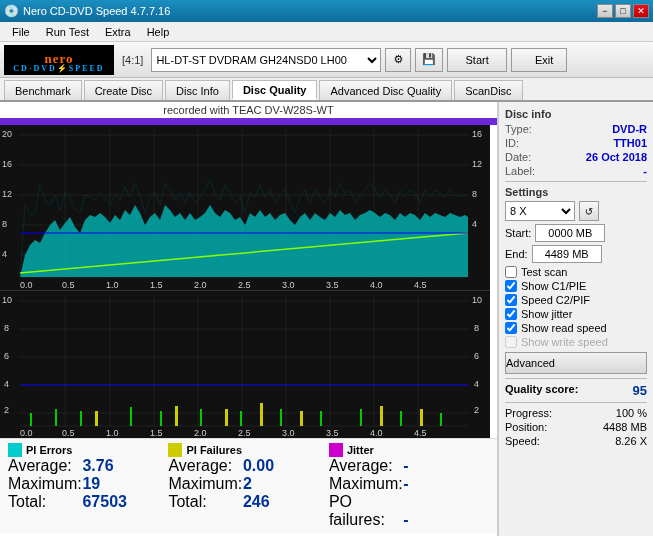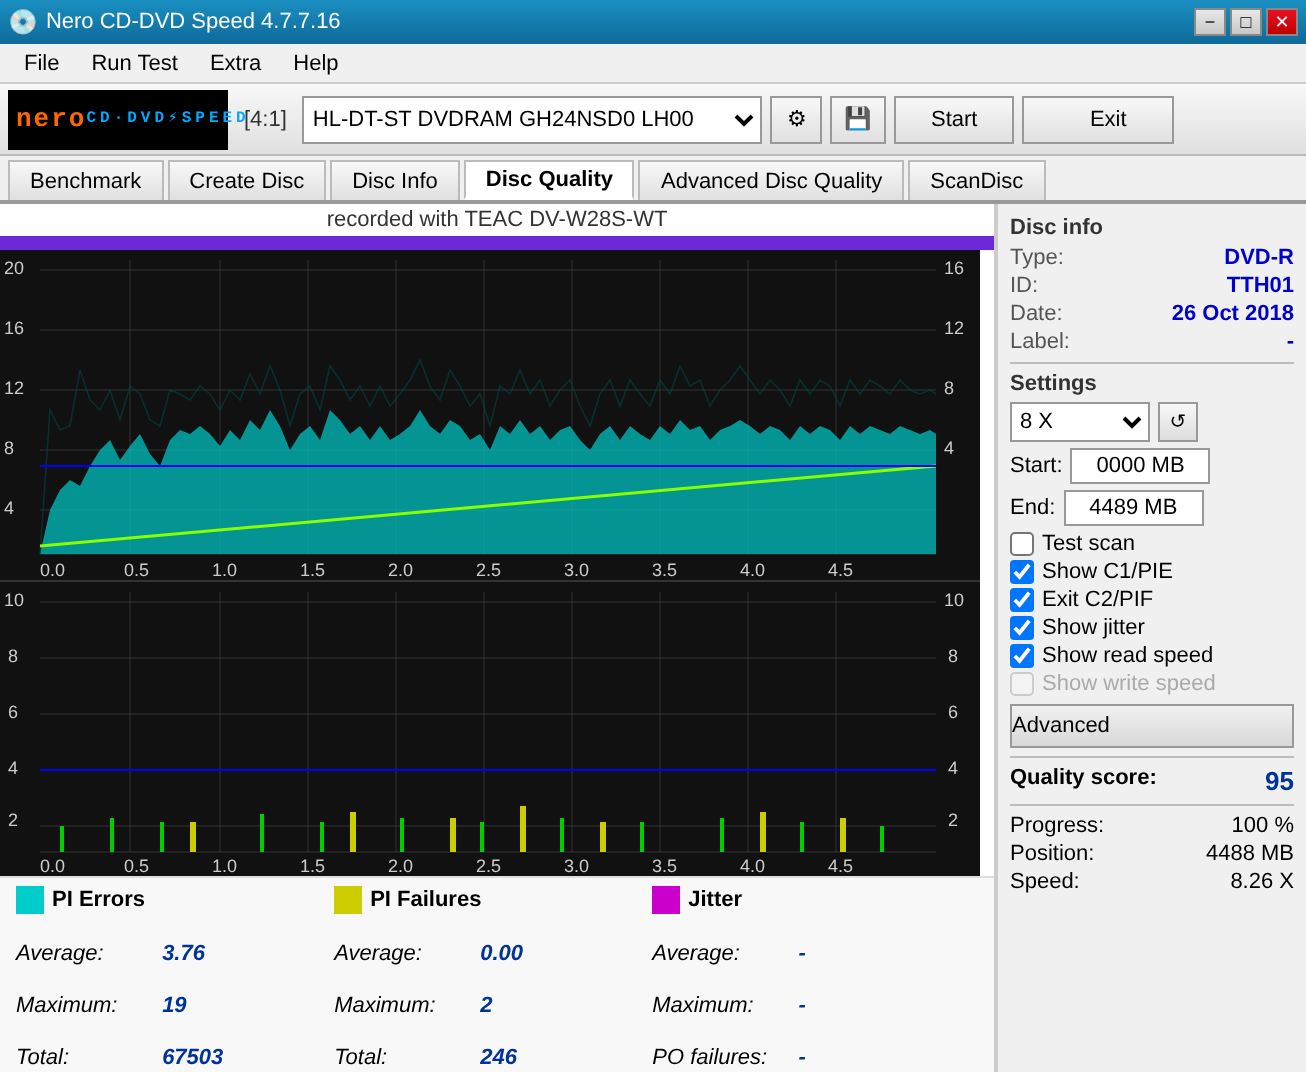--- a/index.html
+++ b/index.html
@@ -61,22 +61,23 @@
       padding: 2px 4px;
       border-bottom: 1px solid #bbb;
       gap: 4px;
     }
     .nero-logo {
       width: 110px; height: 30px;
       background: #000;
       color: #e8a000;
       font-size: 14px;
       font-weight: bold;
-      display: flex; align-items: center; justify-content: space-between;
-      font-family: Liberation Mono, monospace;
+      display: flex; align-items: center; justify-content: flex-end;
+      flex-direction: column;
+      font-family: Liberation Serif, serif;
       line-height: 1;
       padding: 2px 4px;
     }
     .nero-logo .nero-text { color: #ff6600; font-size: 13px; letter-spacing: 1px; }
     .nero-logo .cd-text { color: #00aaff; font-size: 8px; letter-spacing: 2px; }
 
     .drive-selector {
       background: white;
       border: 1px solid #999;
       height: 24px;
@@ -91,21 +92,21 @@
       padding: 0 6px;
       font-size: 11px;
       cursor: pointer;
       display: flex; align-items: center; justify-content: center;
       min-width: 26px;
     }
     .toolbar-btn-start {
       background: linear-gradient(to bottom, #f8f8f8, #e0e0e0);
       width: 60px;
     }
-    .toolbar-btn-eject { width: 76px; padding-left: 16px; }
+    .toolbar-btn-eject { width: 56px; padding-left: 16px; }
     .drive-label { font-size: 11px; color: #333; padding: 0 4px; }
 
     
     .tabs {
       background: #f0f0f0;
       height: 24px;
       display: flex;
       align-items: flex-end;
       border-bottom: 2px solid #999;
       padding: 0 4px;
@@ -157,24 +158,24 @@
     }
 
     
     .legend-area {
       padding: 4px 8px;
       display: flex;
       gap: 16px;
       border-top: 1px solid #ddd;
       background: #f8f8f8;
     }
-    .legend-item { display: flex; flex-direction: column; min-width: 90px; gap: 14px; }
+    .legend-item { display: flex; flex-direction: column; min-width: 90px; }
     .legend-header { display: flex; align-items: center; gap: 4px; font-size: 11px; font-weight: bold; }
     .legend-box { width: 14px; height: 14px; }
-    .legend-stat { font-size: 11px; font-style: italic; }
+    .legend-stat { font-size: 16px; }
     .legend-stat span { display: inline-block; width: 70px; }
     .legend-val { font-weight: bold; color: #003399; }
 
     
     .right-panel {
       width: 155px;
       background: #f0f0f0;
       padding: 6px;
       font-size: 11px;
       border-left: 1px solid #ccc;
@@ -470,21 +471,21 @@
     <div class="checkbox-row">
       <input type="checkbox" id="qs" style="">
       <label for="qs">Test scan</label>
     </div>
     <div class="checkbox-row">
       <input type="checkbox" id="c1" checked="" style="">
       <label for="c1">Show C1/PIE</label>
     </div>
     <div class="checkbox-row">
       <input type="checkbox" id="c2" checked="" style="">
-      <label for="c2">Exit C2/PIF</label>
+      <label for="c2">Speed C2/PIF</label>
     </div>
     <div class="checkbox-row">
       <input type="checkbox" id="jit" checked="" style="">
       <label for="jit">Show jitter</label>
     </div>
     <div class="checkbox-row">
       <input type="checkbox" id="rs" checked="" style="">
       <label for="rs">Show read speed</label>
     </div>
     <div class="checkbox-row">

